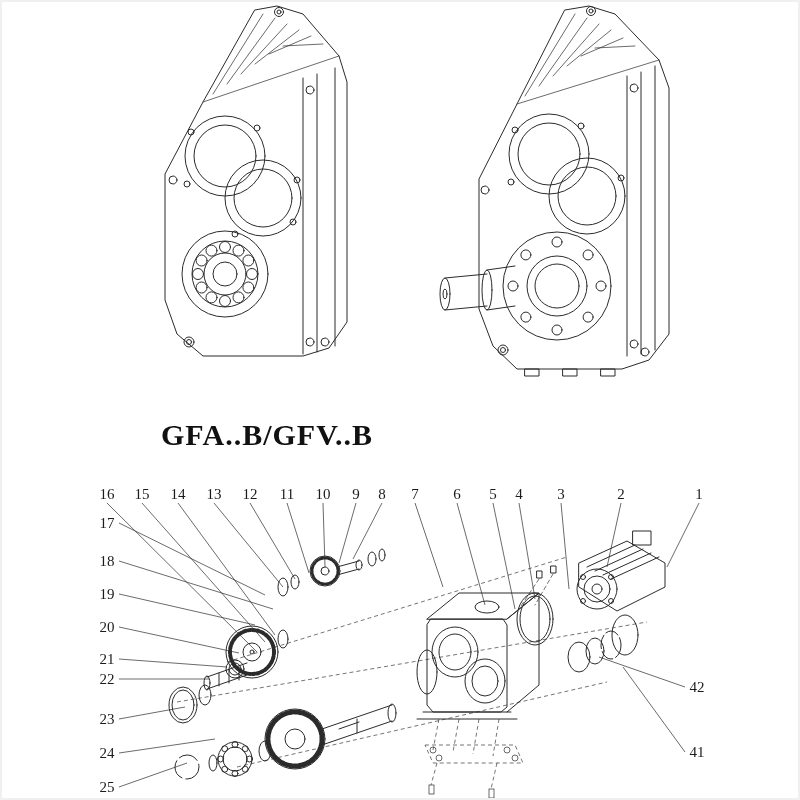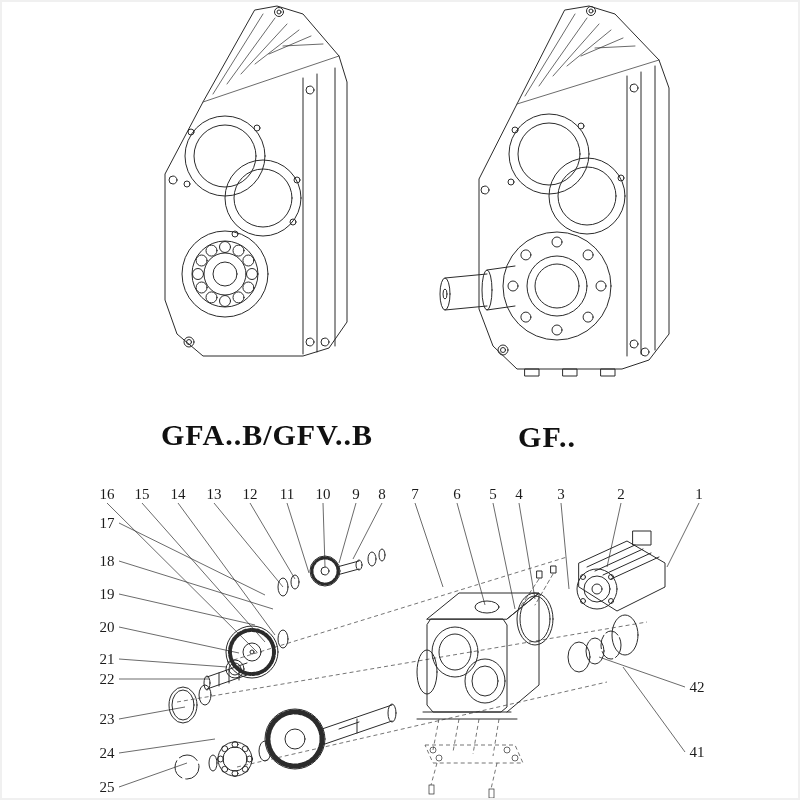--- a/index.html
+++ b/index.html
@@ -154,21 +154,20 @@
           <circle cx="174" cy="7" r="2"></circle>
         <circle cx="86" cy="346" r="5"></circle>
           <circle cx="86" cy="346" r="2.5"></circle>
         <circle cx="228" cy="348" r="4"></circle>
         <circle cx="68" cy="186" r="4"></circle>
       </g>
     </g>
   </svg>
 
   <div class="heading" style="left:105px;top:416px;width:320px;">GFA..B/GFV..B</div>
-  <div class="heading" style="left:455px;top:418px;width:180px;">GF..</div>
 
   <svg style="left:85px;top:465px" width="630" height="335" viewBox="0 0 630 335">
 
     <g class="thin">
       <line x1="20" y1="36" x2="170" y2="185"></line>
       <line x1="55" y1="36" x2="178" y2="175"></line>
       <line x1="91" y1="36" x2="188" y2="168"></line>
       <line x1="127" y1="36" x2="196" y2="120"></line>
       <line x1="163" y1="36" x2="208" y2="112"></line>
       <line x1="200" y1="36" x2="222" y2="106"></line>

